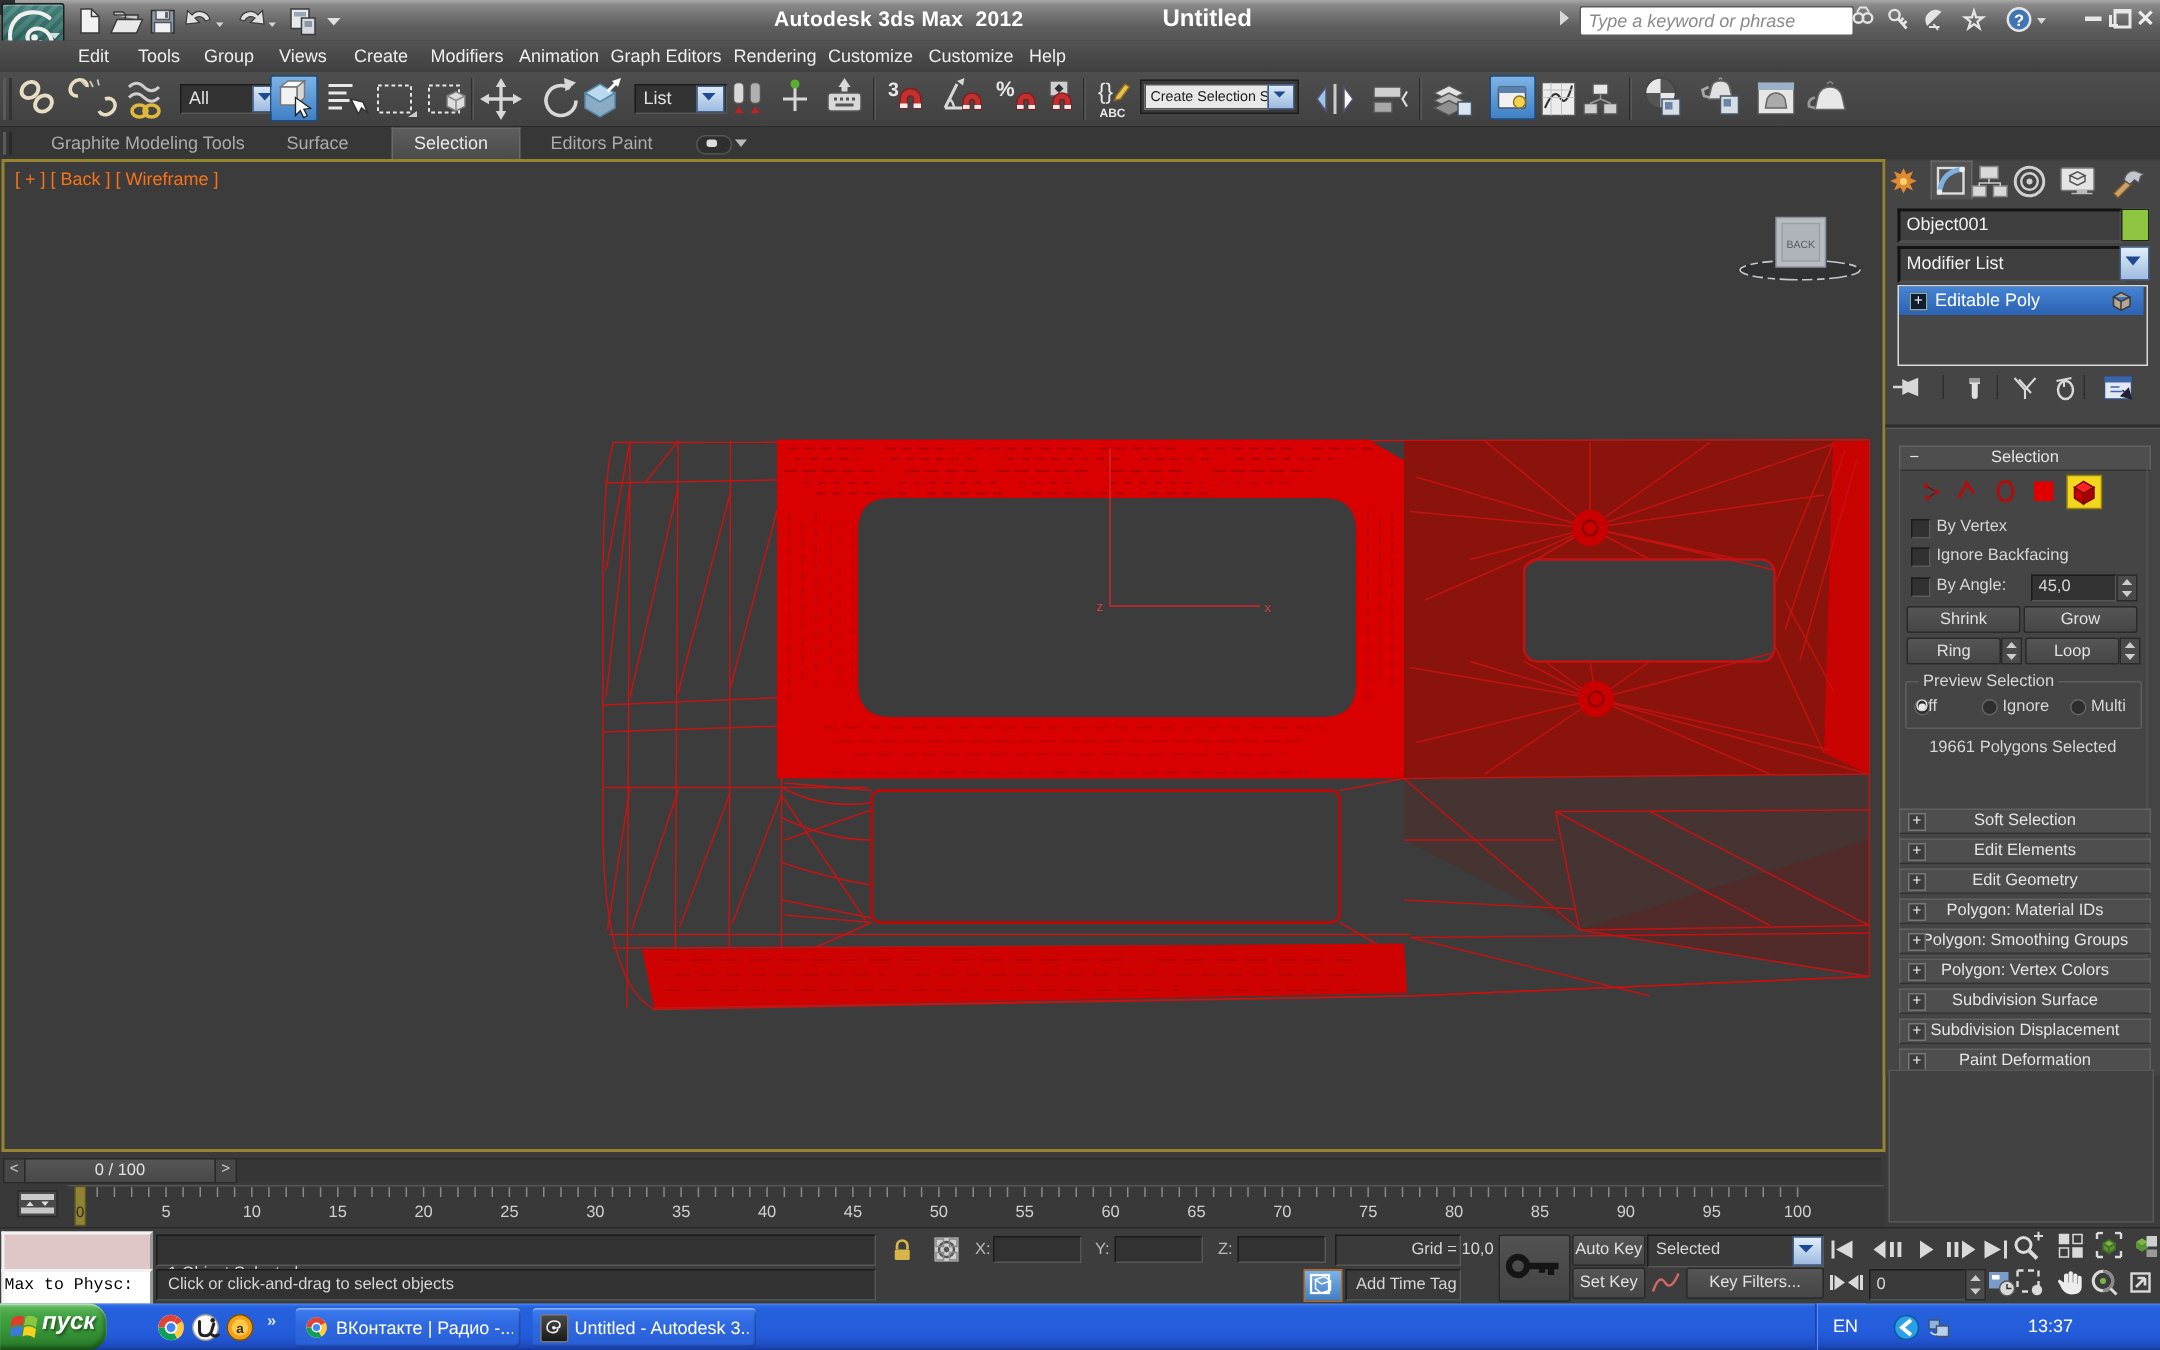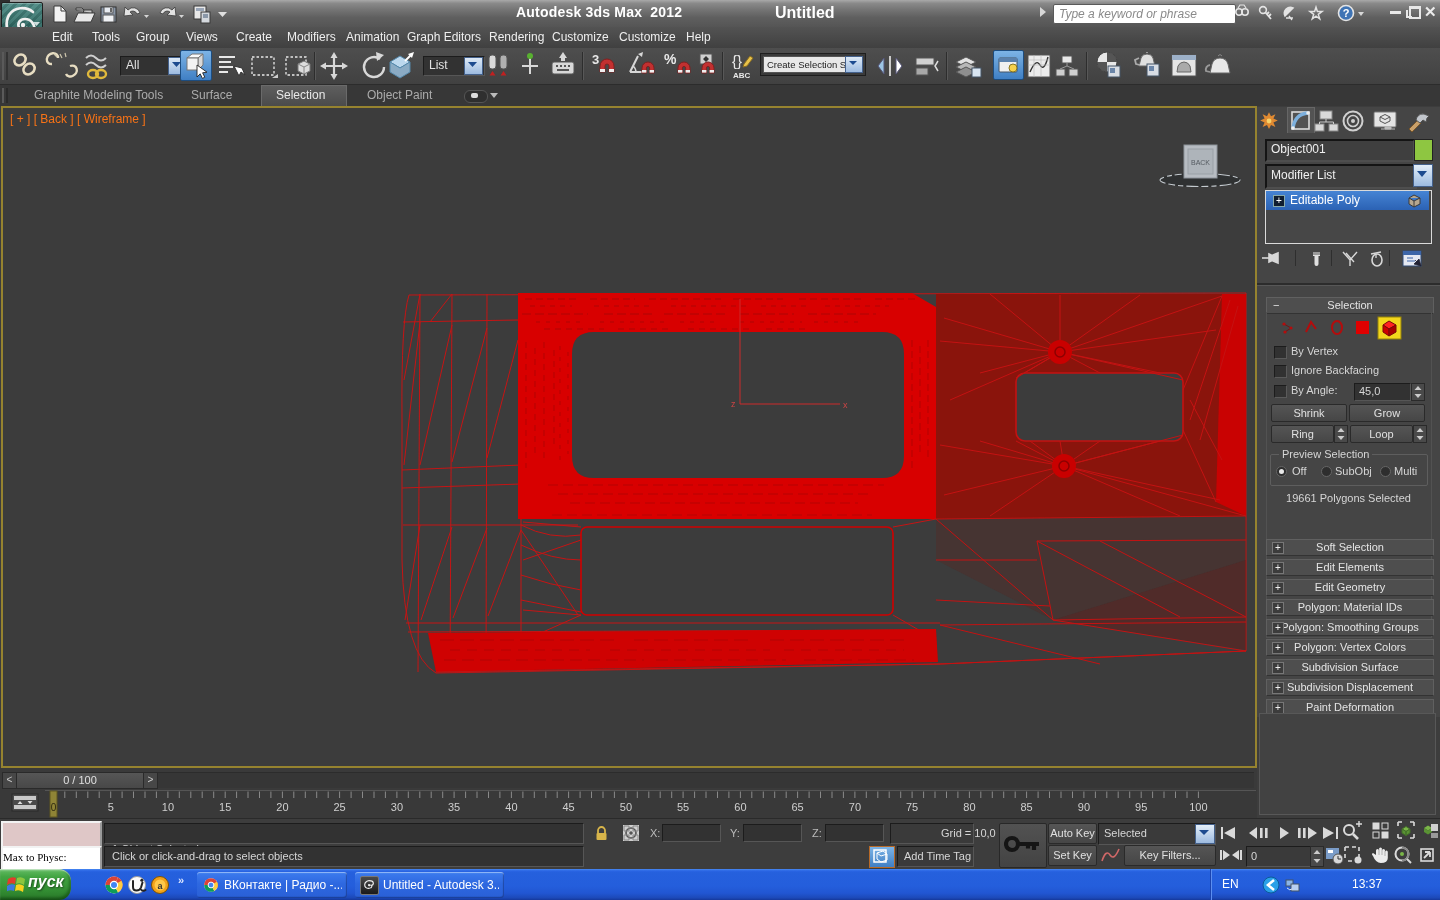--- a/index.html
+++ b/index.html
@@ -354,21 +354,21 @@
         <path d="M1218,8 q2,-3 4,0" stroke="#888" fill="none"></path>
       </g>
  </svg>
 </div>
 <div class="abs" id="ribbon">
  <div class="abs" style="left:2px;top:3px;width:2px;height:15px;border-left:2px solid #5a5a5a;border-right:2px solid #2a2a2a"></div>
  <div class="rtab" style="left:34px">Graphite Modeling Tools</div>
  <div class="rtab" style="left:191px">Surface</div>
  <div class="abs" style="left:261px;top:0px;width:84px;height:21px;background:linear-gradient(#5e5e5e,#4a4a4a);border:1px solid #6a6a6a;border-bottom:none"></div>
  <div class="rtab" style="left:276px;color:#e8e8e8">Selection</div>
- <div class="rtab" style="left:367px">Object Paint</div>
+ <div class="rtab" style="left:367px">Editors Paint</div>
  <div class="abs" style="left:464px;top:5px;width:22px;height:11px;background:#2f2f2f;border:1px solid #555;border-radius:6px"></div>
  <div class="abs" style="left:471px;top:8px;width:7px;height:5px;background:#ddd;border-radius:2px"></div>
  <div class="abs" style="left:490px;top:8px;width:0;height:0;border-top:5px solid #bbb;border-left:4px solid transparent;border-right:4px solid transparent"></div>
 </div>
 <div class="abs" id="viewport">
  <div class="abs" style="left:7px;top:4px;font-size:12px;color:#f97316">[ + ] [ Back ] [ Wireframe ]</div>
  <svg class="abs" style="left:0;top:0" width="1248" height="656" viewBox="0 0 1248 656">
   <g transform="translate(-3,-108)">
 
    <ellipse cx="1200" cy="180" rx="41" ry="7" fill="#26292c" opacity=".6"></ellipse>
@@ -585,23 +585,23 @@
         <path d="M6,2l3.5,4h-7zM6,14l3.5,-4h-7z" fill="#ccc"></path>
       </svg></div>
  <div class="abs btn" style="left:93px;top:318px;width:61px;height:16px;line-height:16px">Loop</div>
  <div class="spinner" style="left:156px;top:318px;height:16px"><svg width="12" height="16">
         <path d="M6,2l3.5,4h-7zM6,14l3.5,-4h-7z" fill="#ccc"></path>
       </svg></div>
  <div class="abs" style="left:13px;top:347px;width:156px;height:30px;border:1px solid #5e5e5e;border-radius:2px"></div>
  <div class="abs t11" style="left:22px;top:341px;background:#454545;padding:0 3px">Preview Selection</div>
  <div class="abs" style="left:19px;top:359px;width:9px;height:9px;border-radius:50%;background:#2e2e2e;border:1px solid #666"></div>
  <div class="abs" style="left:22px;top:362px;width:5px;height:5px;border-radius:50%;background:#e8e8e8"></div>
- <div class="abs t11" style="left:35px;top:358px">Off</div>
+ <div class="abs t11" style="left:20px;top:358px">Off</div>
  <div class="abs" style="left:64px;top:359px;width:9px;height:9px;border-radius:50%;background:#2e2e2e;border:1px solid #666"></div>
- <div class="abs t11" style="left:78px;top:358px">SubObj</div>
+ <div class="abs t11" style="left:78px;top:358px">Ignore</div>
  <div class="abs" style="left:123px;top:359px;width:9px;height:9px;border-radius:50%;background:#2e2e2e;border:1px solid #666"></div>
  <div class="abs t11" style="left:137px;top:358px">Multi</div>
  <div class="abs t11" style="left:0px;top:385px;width:183px;text-align:center">19661 Polygons Selected</div>
 
  <div class="abs rollout" style="top:432px"><span class="plusbox">+</span>Soft Selection</div>
  <div class="abs rollout" style="top:452px"><span class="plusbox">+</span>Edit Elements</div>
  <div class="abs rollout" style="top:472px"><span class="plusbox">+</span>Edit Geometry</div>
  <div class="abs rollout" style="top:492px"><span class="plusbox">+</span>Polygon: Material IDs</div>
  <div class="abs rollout" style="top:512px"><span class="plusbox">+</span>Polygon: Smoothing Groups</div>
  <div class="abs rollout" style="top:532px"><span class="plusbox">+</span>Polygon: Vertex Colors</div>
@@ -646,21 +646,21 @@
       <text x="1083.9" y="21" font-size="11" fill="#cfcfcf" text-anchor="middle">90</text>
       <text x="1141.2" y="21" font-size="11" fill="#cfcfcf" text-anchor="middle">95</text>
       <text x="1198.4" y="21" font-size="11" fill="#cfcfcf" text-anchor="middle">100</text>
       <rect x="50" y="1" width="7" height="26" fill="#8f8436" stroke="#5e5620"></rect>
       <text x="53.5" y="21" font-size="10" fill="#2e2a10" text-anchor="middle">0</text>
     </svg>
   </div>
 <div class="abs" id="statusbar">
 
  <div class="abs" style="left:1px;top:2px;width:97px;height:23px;background:#dfc7c7;border:2px solid;border-color:#f2f2f2 #9a9a9a #9a9a9a #f2f2f2"></div>
- <div class="abs" style="left:1px;top:27px;width:97px;height:21px;background:#fff;border:2px solid;border-color:#f2f2f2 #9a9a9a #9a9a9a #f2f2f2;font-family:Liberation Serif, serif;font-size:11px;color:#000;line-height:18px;white-space:nowrap;overflow:hidden">Max to Physc:</div>
+ <div class="abs" style="left:1px;top:27px;width:97px;height:21px;background:#fff;border:2px solid;border-color:#f2f2f2 #9a9a9a #9a9a9a #f2f2f2;font-family:Liberation Mono, monospace;font-size:11px;color:#000;line-height:18px;white-space:nowrap;overflow:hidden">Max to Physc:</div>
 
  <div class="abs field" style="left:104px;top:4px;width:478px;height:19px"></div>
  <div class="abs t11" style="left:112px;top:24px">1 Object Selected</div>
  <svg class="abs" style="left:594px;top:6px" width="18" height="16">
       <path d="M4,8 v-2.5 a3.5,3.5 0 0 1 7,0 V8" fill="none" stroke="#d8b54a" stroke-width="1.8"></path>
       <rect x="2.5" y="8" width="10" height="7" rx="1" fill="#d8b54a"></rect>
     </svg>
  <svg class="abs" style="left:622px;top:5px" width="20" height="18">
       <rect x="1" y="1" width="16" height="16" fill="#cfcfcf"></rect>
       <circle cx="9" cy="9" r="5" fill="none" stroke="#555" stroke-width="1.6"></circle>

